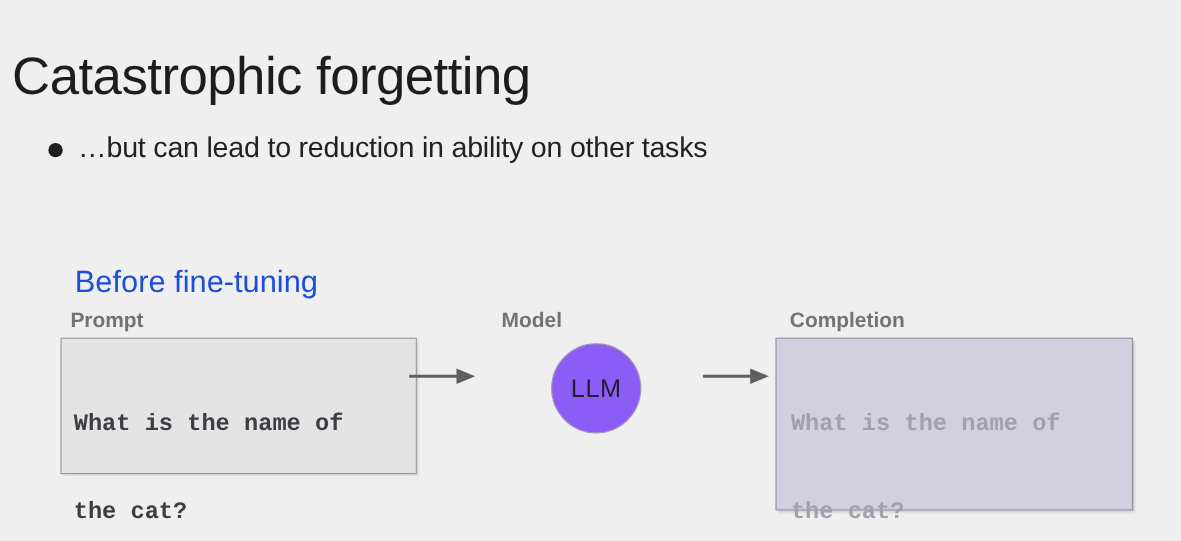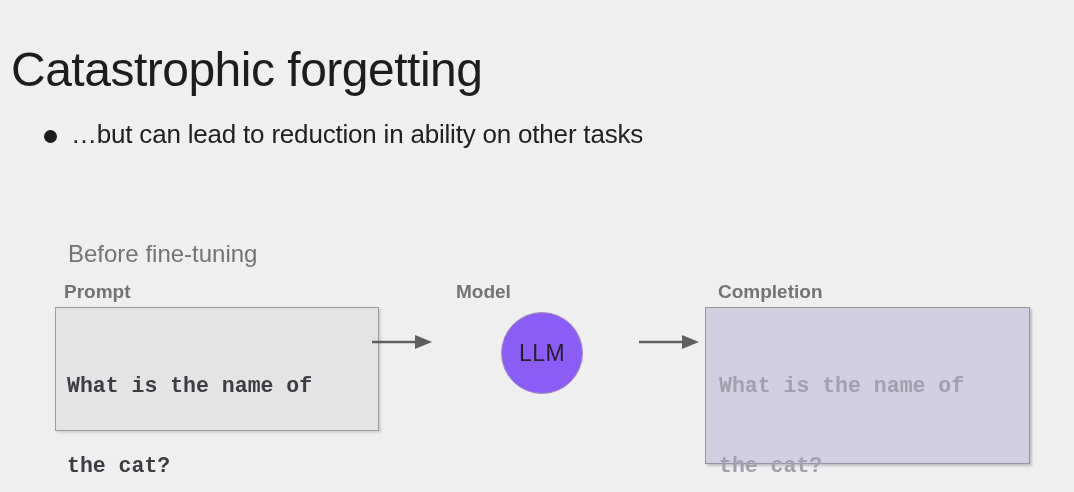--- a/index.html
+++ b/index.html
@@ -26,21 +26,21 @@
     background: #1d1d1d; margin-top: 11px; flex: 0 0 auto;
   }
   .bullet-text {
     margin-left: 14px;
     font-size: 26px; color: #212121; letter-spacing: -0.2px;
     white-space: nowrap;
   }
 
   .stage-label {
     position: absolute; left: 68px; top: 240px;
-    font-size: 24px; color: #737373;
+    font-size: 28px; color: #1d4ed8;
   }
 
   .col-label {
     position: absolute; top: 281px;
     font-size: 19px; font-weight: 700;
     color: #737373; white-space: nowrap;
   }
   .col-label.prompt     { left: 64px; }
   .col-label.model      { left: 456px; }
   .col-label.completion { left: 718px; }

